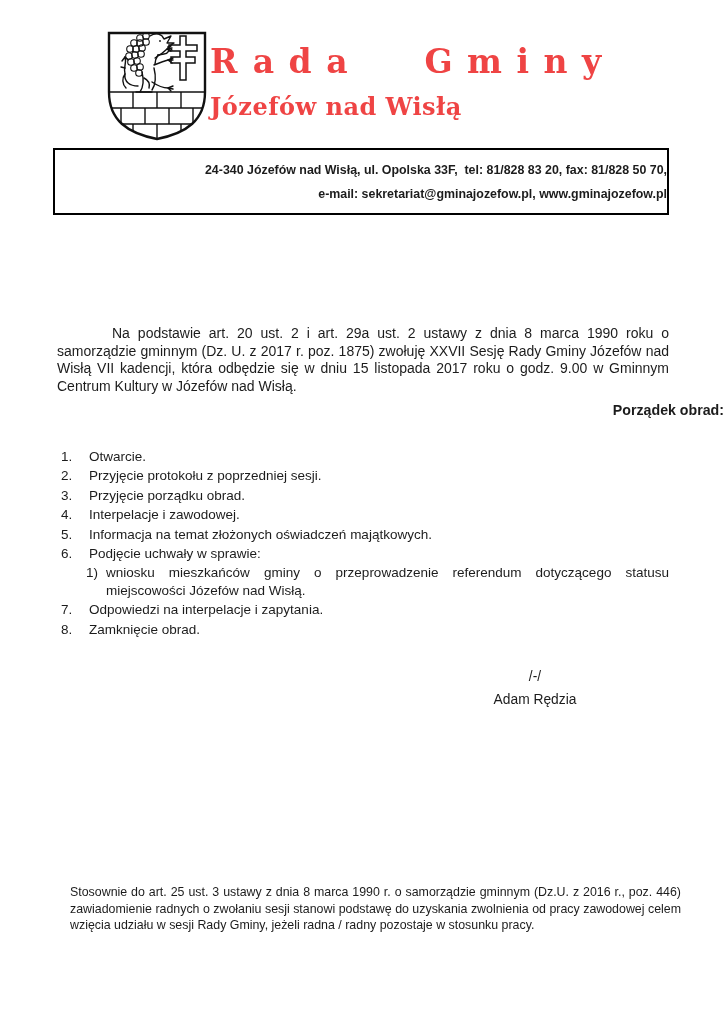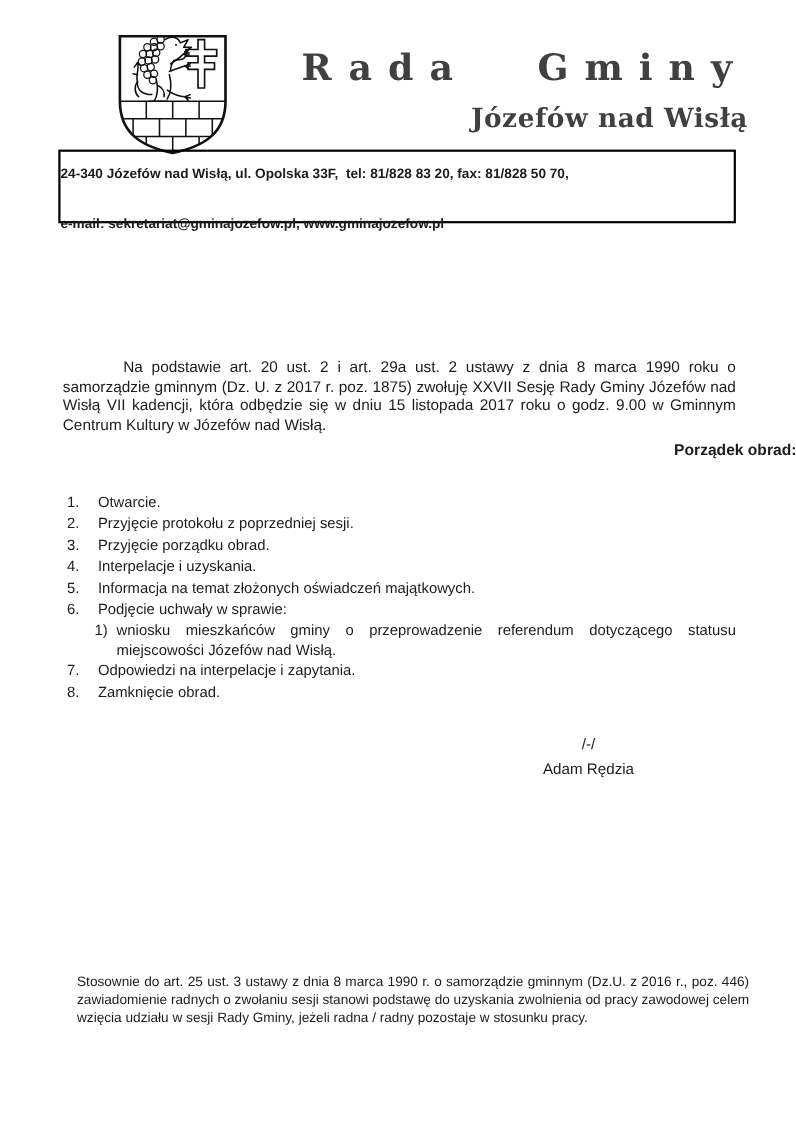--- a/index.html
+++ b/index.html
@@ -2,29 +2,29 @@
 <html lang="pl"><head>
 <meta charset="utf-8">
 <style>
   html,body{margin:0;padding:0;background:#888;}
   .page{
     position:relative;width:724px;height:1024px;margin:0 auto;background:#ffffff;
     font-family:"Liberation Sans", sans-serif;color:#1c1c1c;overflow:hidden;
   }
   
   .crest{position:absolute;left:106px;top:30px;width:102px;height:112px;}
-  .titles{position:absolute;left:210px;top:42px;width:470px;text-align:right;
-          font-family:"DejaVu Serif", serif;font-weight:bold;color:#404040;}
+  .titles{position:absolute;left:210px;top:42px;width:470px;text-align:left;
+          font-family:"DejaVu Serif", serif;font-weight:bold;color:#ef4444;}
   .title1{font-size:33px;line-height:40px;letter-spacing:0.44em;word-spacing:1.1em;white-space:nowrap;}
   .title2{font-size:24px;line-height:36px;letter-spacing:0.02em;margin-top:7px;white-space:nowrap;}
   
-  .contact-box{position:absolute;left:53px;top:136px;width:612px;height:63px;
-               border:2px solid #000;text-align:left;}
+  .contact-box{position:absolute;left:53px;top:148px;width:612px;height:63px;
+               border:2px solid #000;text-align:right;}
   .contact-line{font-weight:bold;font-size:12.4px;line-height:14px;margin-top:13px;white-space:pre-wrap;}
-  .contact-line + .contact-line{margin-top:31px;}
+  .contact-line + .contact-line{margin-top:10px;}
   
   .intro{position:absolute;left:57px;top:311px;width:612px;
          font-size:14px;line-height:17.6px;text-align:justify;text-indent:55px;}
   .agenda-heading{position:absolute;left:0;top:402px;width:724px;text-align:right;
                   font-weight:bold;font-size:14.2px;}
   .agenda{position:absolute;left:61px;top:448px;width:608px;font-size:13.5px;line-height:17.6px;}
   .agenda-row{display:flex;margin-bottom:1.8px;}
   .agenda-num{width:28px;flex:none;}
   .agenda-text{flex:1;}
   .agenda-sub{display:flex;margin:0 0 1.8px 25px;}
@@ -139,21 +139,21 @@
     <div class="agenda-row">
       <span class="agenda-num">2.</span>
       <span class="agenda-text">Przyjęcie protokołu z poprzedniej sesji.</span>
     </div>
     <div class="agenda-row">
       <span class="agenda-num">3.</span>
       <span class="agenda-text">Przyjęcie porządku obrad.</span>
     </div>
     <div class="agenda-row">
       <span class="agenda-num">4.</span>
-      <span class="agenda-text">Interpelacje i uzyskania.</span>
+      <span class="agenda-text">Interpelacje i zawodowej.</span>
     </div>
     <div class="agenda-row">
       <span class="agenda-num">5.</span>
       <span class="agenda-text">Informacja na temat złożonych oświadczeń majątkowych.</span>
     </div>
     <div class="agenda-row">
       <span class="agenda-num">6.</span>
       <span class="agenda-text">Podjęcie uchwały w sprawie:</span>
     </div>
     <div class="agenda-sub">

